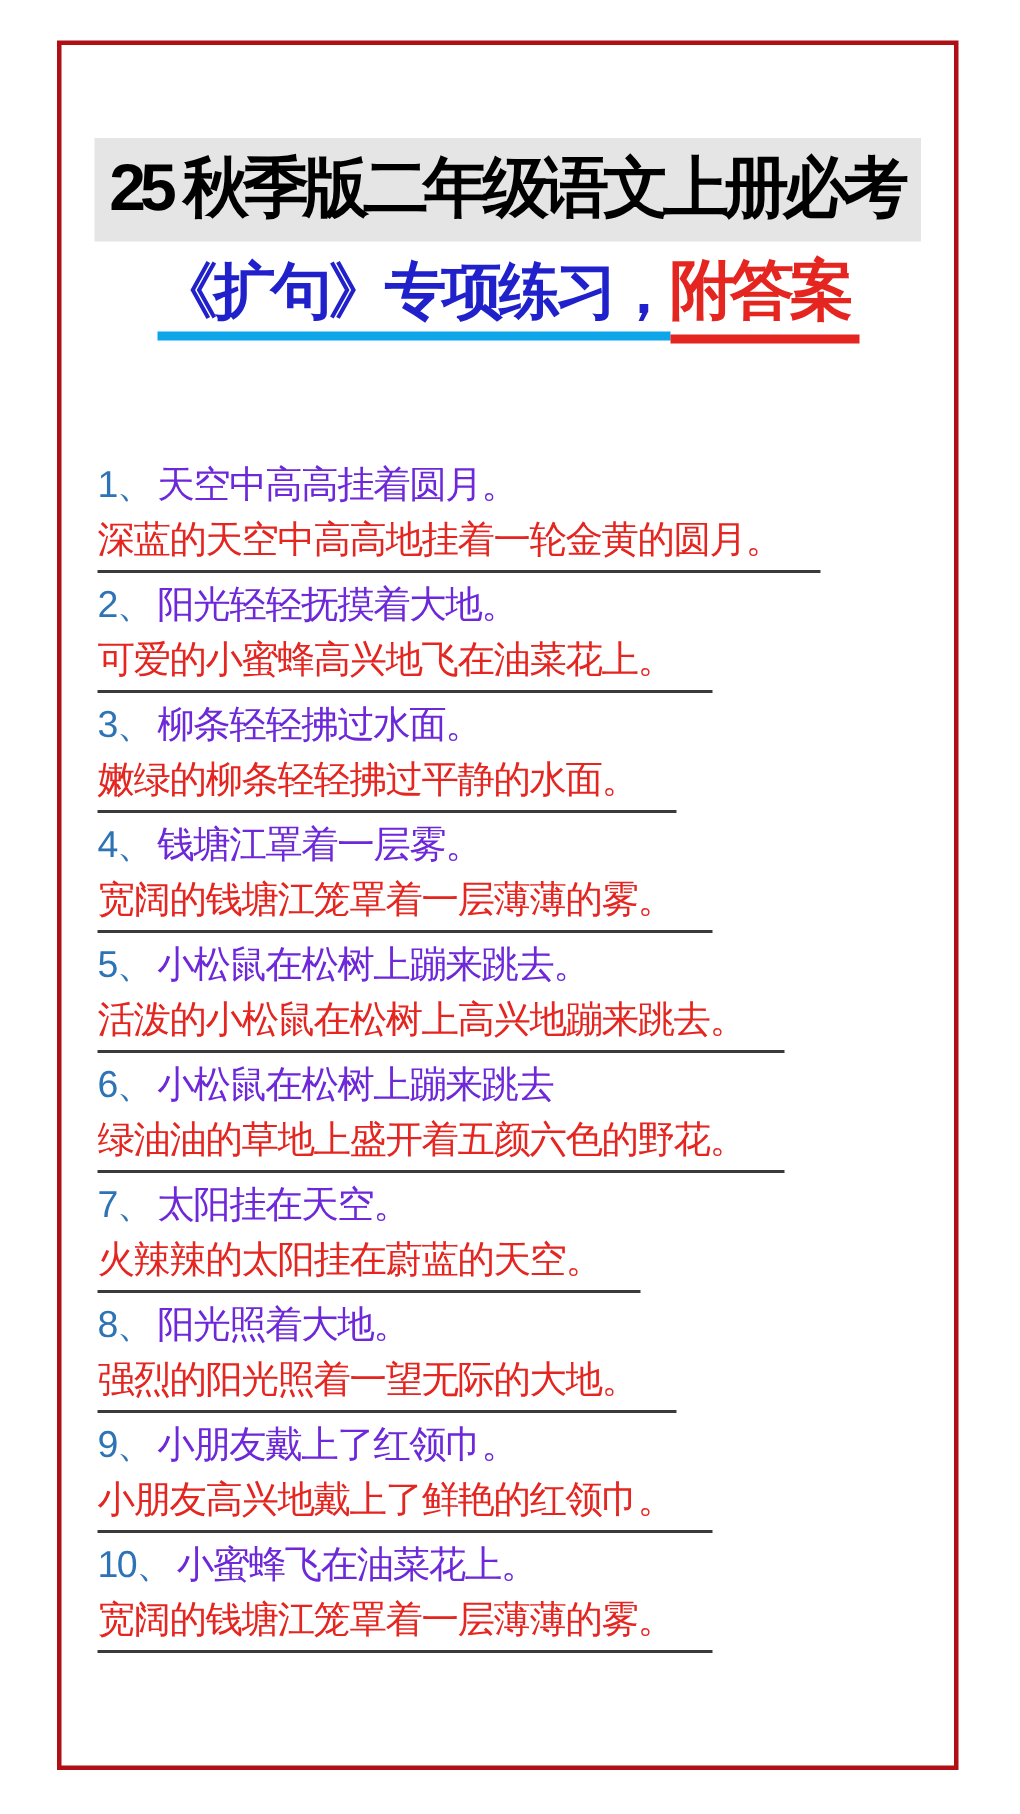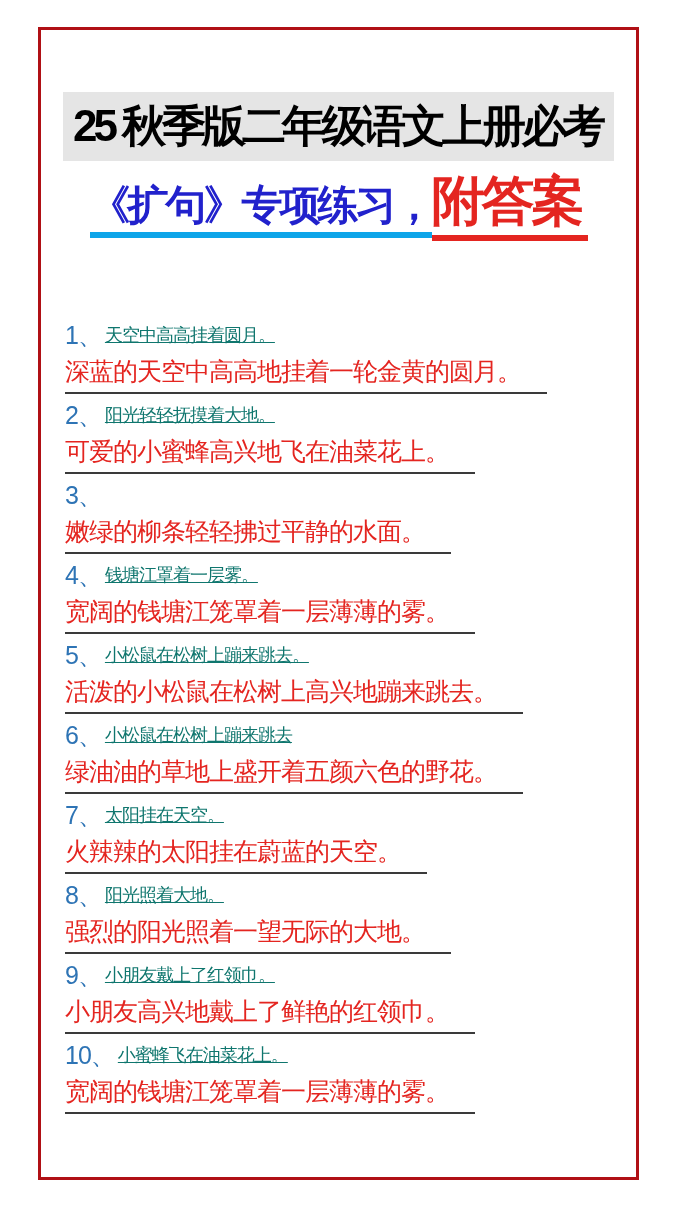--- a/index.html
+++ b/index.html
@@ -51,21 +51,21 @@
     font-size: 41px;
     font-weight: bold;
     letter-spacing: -3px;
     line-height: 1.25;
     border-bottom: 6px solid #0ea5e9;
     padding-bottom: 1px;
   }
   .sub-red {
     display: inline-block;
     color: #e42520;
-    font-size: 53px;
+    font-size: 43px;
     font-weight: bold;
     letter-spacing: -3px;
     line-height: 1.25;
     border-bottom: 6px solid #e42520;
     padding-bottom: 1px;
     padding-right: 6px;
     text-align: right;
   }
   .list {
     margin-top: 74px;
@@ -78,24 +78,23 @@
     align-items: center;
     white-space: nowrap;
   }
   .num {
     color: #2e74b5;
     font-size: 25px;
     letter-spacing: -1px;
     margin-right: 3px;
   }
   .qtext {
-    color: #0f766e;
-    font-size: 18px;
+    color: #6d28d9;
+    font-size: 25px;
     letter-spacing: -1px;
-    text-decoration: underline;
   }
   .aline {
     height: 40px;
     display: flex;
     align-items: flex-start;
     white-space: nowrap;
   }
   .atext {
     display: inline-block;
     color: #e42520;
@@ -135,20 +134,21 @@
           <span class="qtext">阳光轻轻抚摸着大地。</span>
         </div>
         <div class="aline">
           <span class="atext">可爱的小蜜蜂高兴地飞在油菜花上。</span>
         </div>
       </div>
 
       <div class="item">
         <div class="qline">
           <span class="num">3、</span>
+          <span class="qtext">柳条轻轻拂过水面。</span>
         </div>
         <div class="aline">
           <span class="atext">嫩绿的柳条轻轻拂过平静的水面。</span>
         </div>
       </div>
 
       <div class="item">
         <div class="qline">
           <span class="num">4、</span>
           <span class="qtext">钱塘江罩着一层雾。</span>

